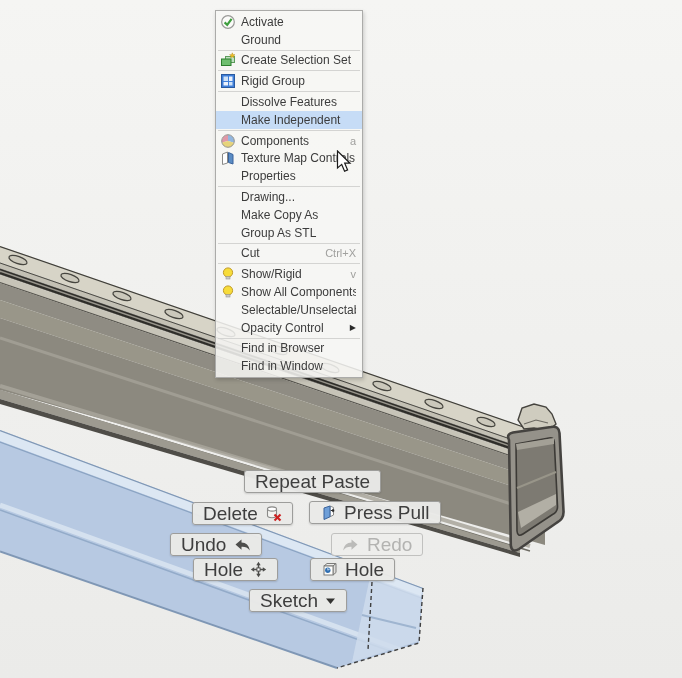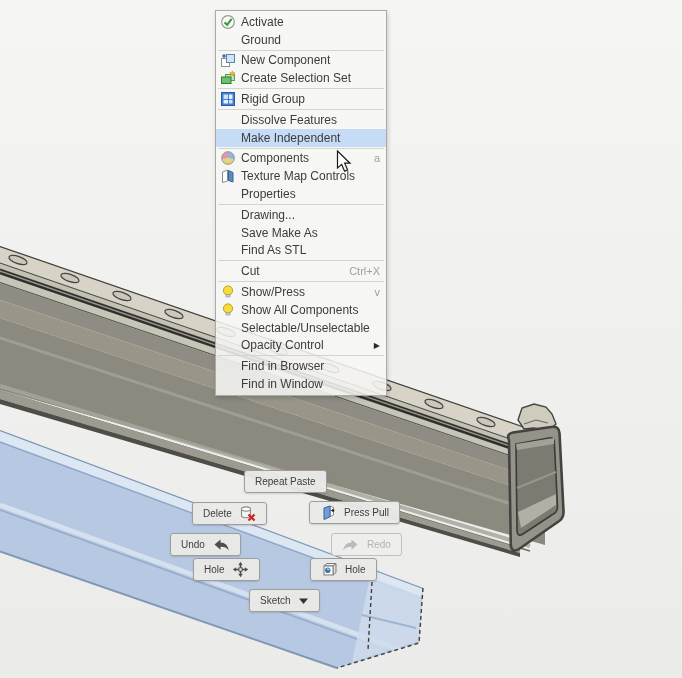--- a/index.html
+++ b/index.html
@@ -2,38 +2,38 @@
 <html><head>
 <meta charset="utf-8">
 <style>
   html,body{margin:0;padding:0}
   .stage{position:relative;width:682px;height:678px;overflow:hidden;
     background:linear-gradient(#f5f5f3,#ebebe9);
     font-family:"Liberation Sans",sans-serif;}
   svg.scene{position:absolute;left:0;top:0;display:block}
 
   
-  .ctx{position:absolute;left:215px;top:10px;width:172px;box-sizing:border-box;
+  .ctx{position:absolute;left:215px;top:10px;width:148px;box-sizing:border-box;
     background:rgba(247,247,245,0.86);border:1px solid #ababa9;
     box-shadow:1px 2px 4px rgba(0,0,0,0.18);padding:2px 0;}
   .mi{display:flex;align-items:center;height:17.8px;padding:0 6px 0 4px;
     font-size:12px;color:#3c3c3c;white-space:nowrap;cursor:default}
   .mi .ic{width:16px;height:16px;flex:0 0 16px;margin-right:5px;
     display:flex;align-items:center;justify-content:center}
   .mi .lbl{flex:1;overflow:hidden}
   .mi .sc{color:#a0a09e;font-size:11px;margin-left:6px}
   .mi .sub{color:#2a2a2a;font-size:8px;margin-left:6px}
   .mi.hl{background:#c6dcf6}
   .sep{height:1px;background:#d4d4d2;margin:1px 2px}
 
   
   .mmbtn{position:absolute;display:inline-flex;align-items:center;gap:7px;
     height:23px;box-sizing:border-box;padding:2px 10px;
     background:rgba(233,233,231,0.97);border:1px solid #9d9d9b;border-radius:3px;
-    font-size:10px;color:#3e3e3e;box-shadow:0 1px 2px rgba(0,0,0,0.14);
+    font-size:19px;color:#3e3e3e;box-shadow:0 1px 2px rgba(0,0,0,0.14);
     white-space:nowrap;cursor:default}
   .mmbtn.disabled{color:#b3b3b1;border-color:#c1c1bf;
     background:rgba(238,238,236,0.8);box-shadow:none}
   .bic{display:flex;align-items:center;justify-content:center}
 
   .cursor{position:absolute;left:336px;top:150px;pointer-events:none}
 </style>
 </head>
 <body>
 
@@ -123,31 +123,20 @@
       <span class="lbl">Activate</span>
     </div>
 
     <div class="mi">
       <span class="ic"></span>
       <span class="lbl">Ground</span>
     </div>
 
     <div class="sep"></div>
 
-    <div class="mi">
-      <span class="ic">
-        <svg width="16" height="16">
-            <rect x="1.5" y="6.5" width="8" height="8" fill="#ffffff" stroke="#8f8f8d"></rect>
-            <rect x="6.5" y="2.5" width="8" height="8" fill="#d3e3f3" stroke="#5f83ab"></rect>
-            <line x1="2" y1="4" x2="6" y2="4" stroke="#3a6ea8" stroke-width="1.4"></line>
-            <line x1="4" y1="2" x2="4" y2="6" stroke="#3a6ea8" stroke-width="1.4"></line>
-          </svg>
-      </span>
-      <span class="lbl">New Component</span>
-    </div>
 
 
     <div class="mi">
       <span class="ic">
         <svg width="16" height="16">
             <rect x="5.5" y="4.5" width="9" height="6" fill="#bfe0bf" stroke="#5c9c5c"></rect>
             <rect x="1.5" y="7" width="9.5" height="6.5" fill="#6fbf6f" stroke="#2f7f2f"></rect>
             <polygon points="12.3,0.8 13,2.7 15,2.7 13.4,3.9 14,5.8 12.3,4.7 10.6,5.8 11.2,3.9 9.6,2.7 11.6,2.7" fill="#f0c020" stroke="#b8901a" stroke-width="0.5"></polygon>
           </svg>
       </span>
@@ -214,47 +203,47 @@
 
     <div class="sep"></div>
 
     <div class="mi">
       <span class="ic"></span>
       <span class="lbl">Drawing...</span>
     </div>
 
     <div class="mi">
       <span class="ic"></span>
-      <span class="lbl">Save Make As</span>
-    </div>
-
-    <div class="mi">
-      <span class="ic"></span>
-      <span class="lbl">Find As STL</span>
+      <span class="lbl">Make Copy As</span>
+    </div>
+
+    <div class="mi">
+      <span class="ic"></span>
+      <span class="lbl">Group As STL</span>
     </div>
 
     <div class="sep"></div>
 
 
     <div class="mi">
       <span class="ic"></span>
       <span class="lbl">Cut</span>
       <span class="sc">Ctrl+X</span>
     </div>
 
     <div class="sep"></div>
 
     <div class="mi">
       <span class="ic">
         <svg width="16" height="16">
             <circle cx="8" cy="6.5" r="4.6" fill="#f7dc3a" stroke="#c09a28"></circle>
             <rect x="6" y="10.6" width="4" height="2.4" fill="#c9c9c7" stroke="#989896" stroke-width="0.6"></rect>
           </svg>
       </span>
-      <span class="lbl">Show/Press</span>
+      <span class="lbl">Show/Rigid</span>
       <span class="sc">v</span>
     </div>
 
     <div class="mi">
       <span class="ic">
         <svg width="16" height="16">
             <circle cx="8" cy="6.5" r="4.6" fill="#f7dc3a" stroke="#c09a28"></circle>
             <rect x="6" y="10.6" width="4" height="2.4" fill="#c9c9c7" stroke="#989896" stroke-width="0.6"></rect>
           </svg>
       </span>

